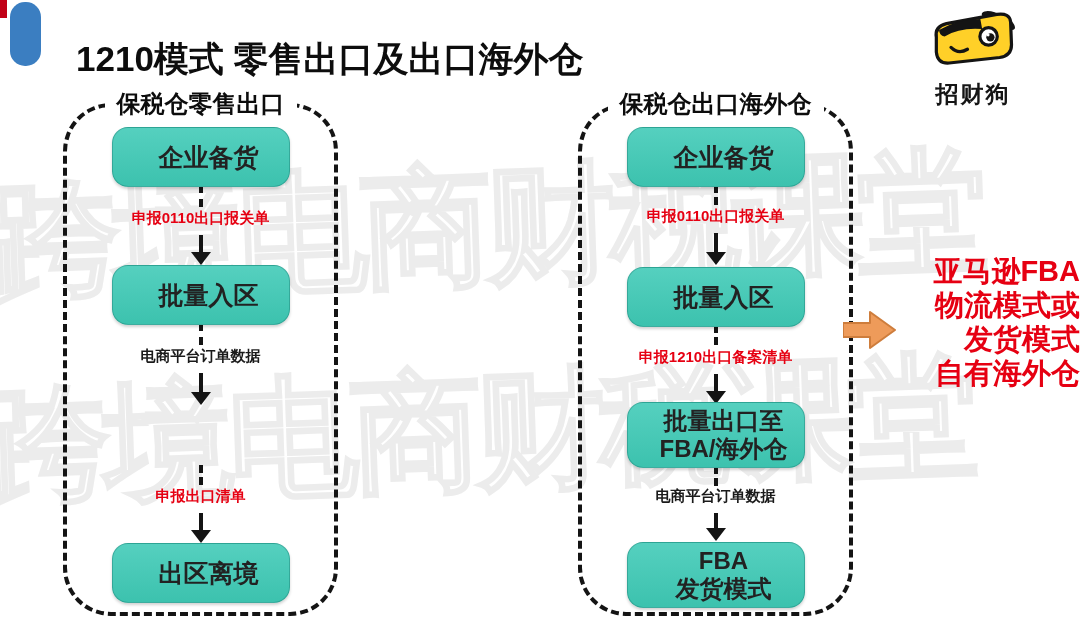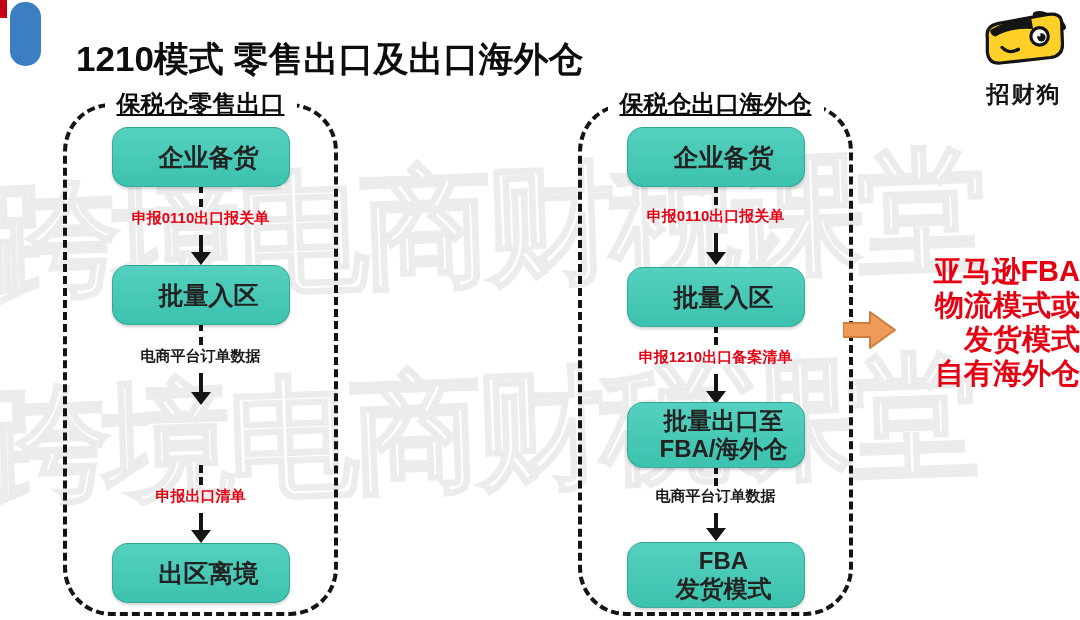--- a/index.html
+++ b/index.html
@@ -13,30 +13,30 @@
   .wm2{left:-20px;top:345px;transform:rotate(-2deg);}
 
   
   .corner-chip{position:absolute;left:0;top:0;width:7px;height:18px;background:#C10016;z-index:3;}
   .title-pill{position:absolute;left:10px;top:2px;width:31px;height:64px;background:#3B7EC1;
               border-radius:15px;z-index:3;}
   .title{position:absolute;left:64px;top:24px;margin:12px;font-size:35px;font-weight:800;color:#0d0d0d;
          z-index:3;white-space:nowrap;}
 
   
-  .logo{position:absolute;left:972px;top:8px;width:104px;text-align:center;z-index:3;}
+  .logo{position:absolute;left:921px;top:8px;width:104px;text-align:center;z-index:3;}
   .brand{font-size:23px;font-weight:800;color:#151515;letter-spacing:2px;margin-top:1px;}
 
   
   .panel{position:absolute;width:267px;height:505px;border:4px dashed #141414;border-radius:48px;
          z-index:1;box-sizing:content-box;}
   .panel.leftp{left:63px;top:103px;}
   .panel.rightp{left:578px;top:103px;}
   .panel-title{position:absolute;top:-19px;left:50%;transform:translateX(-50%);background:#ffffff;
-               padding:0 12px;font-size:24px;font-weight:800;color:#0c0c0c;white-space:nowrap;z-index:2;text-decoration:underline;}
+               padding:0 12px;font-size:24px;font-weight:800;color:#0c0c0c;white-space:nowrap;z-index:2;}
 
   
   .node{position:absolute;left:50%;transform:translateX(-50%);width:160px;border-radius:16px;
         background:linear-gradient(180deg,#55d0bf,#3cc2ae);border:1px solid rgba(17,110,100,.35);
         box-shadow:0 2px 3px rgba(0,0,0,.18);color:#222;font-weight:700;font-size:25px;
         display:flex;flex-direction:column;align-items:center;justify-content:center;
         text-align:center;line-height:29px;z-index:2;padding-left:16px;}
   .node.two{font-size:24px;line-height:28px;}
 
   

